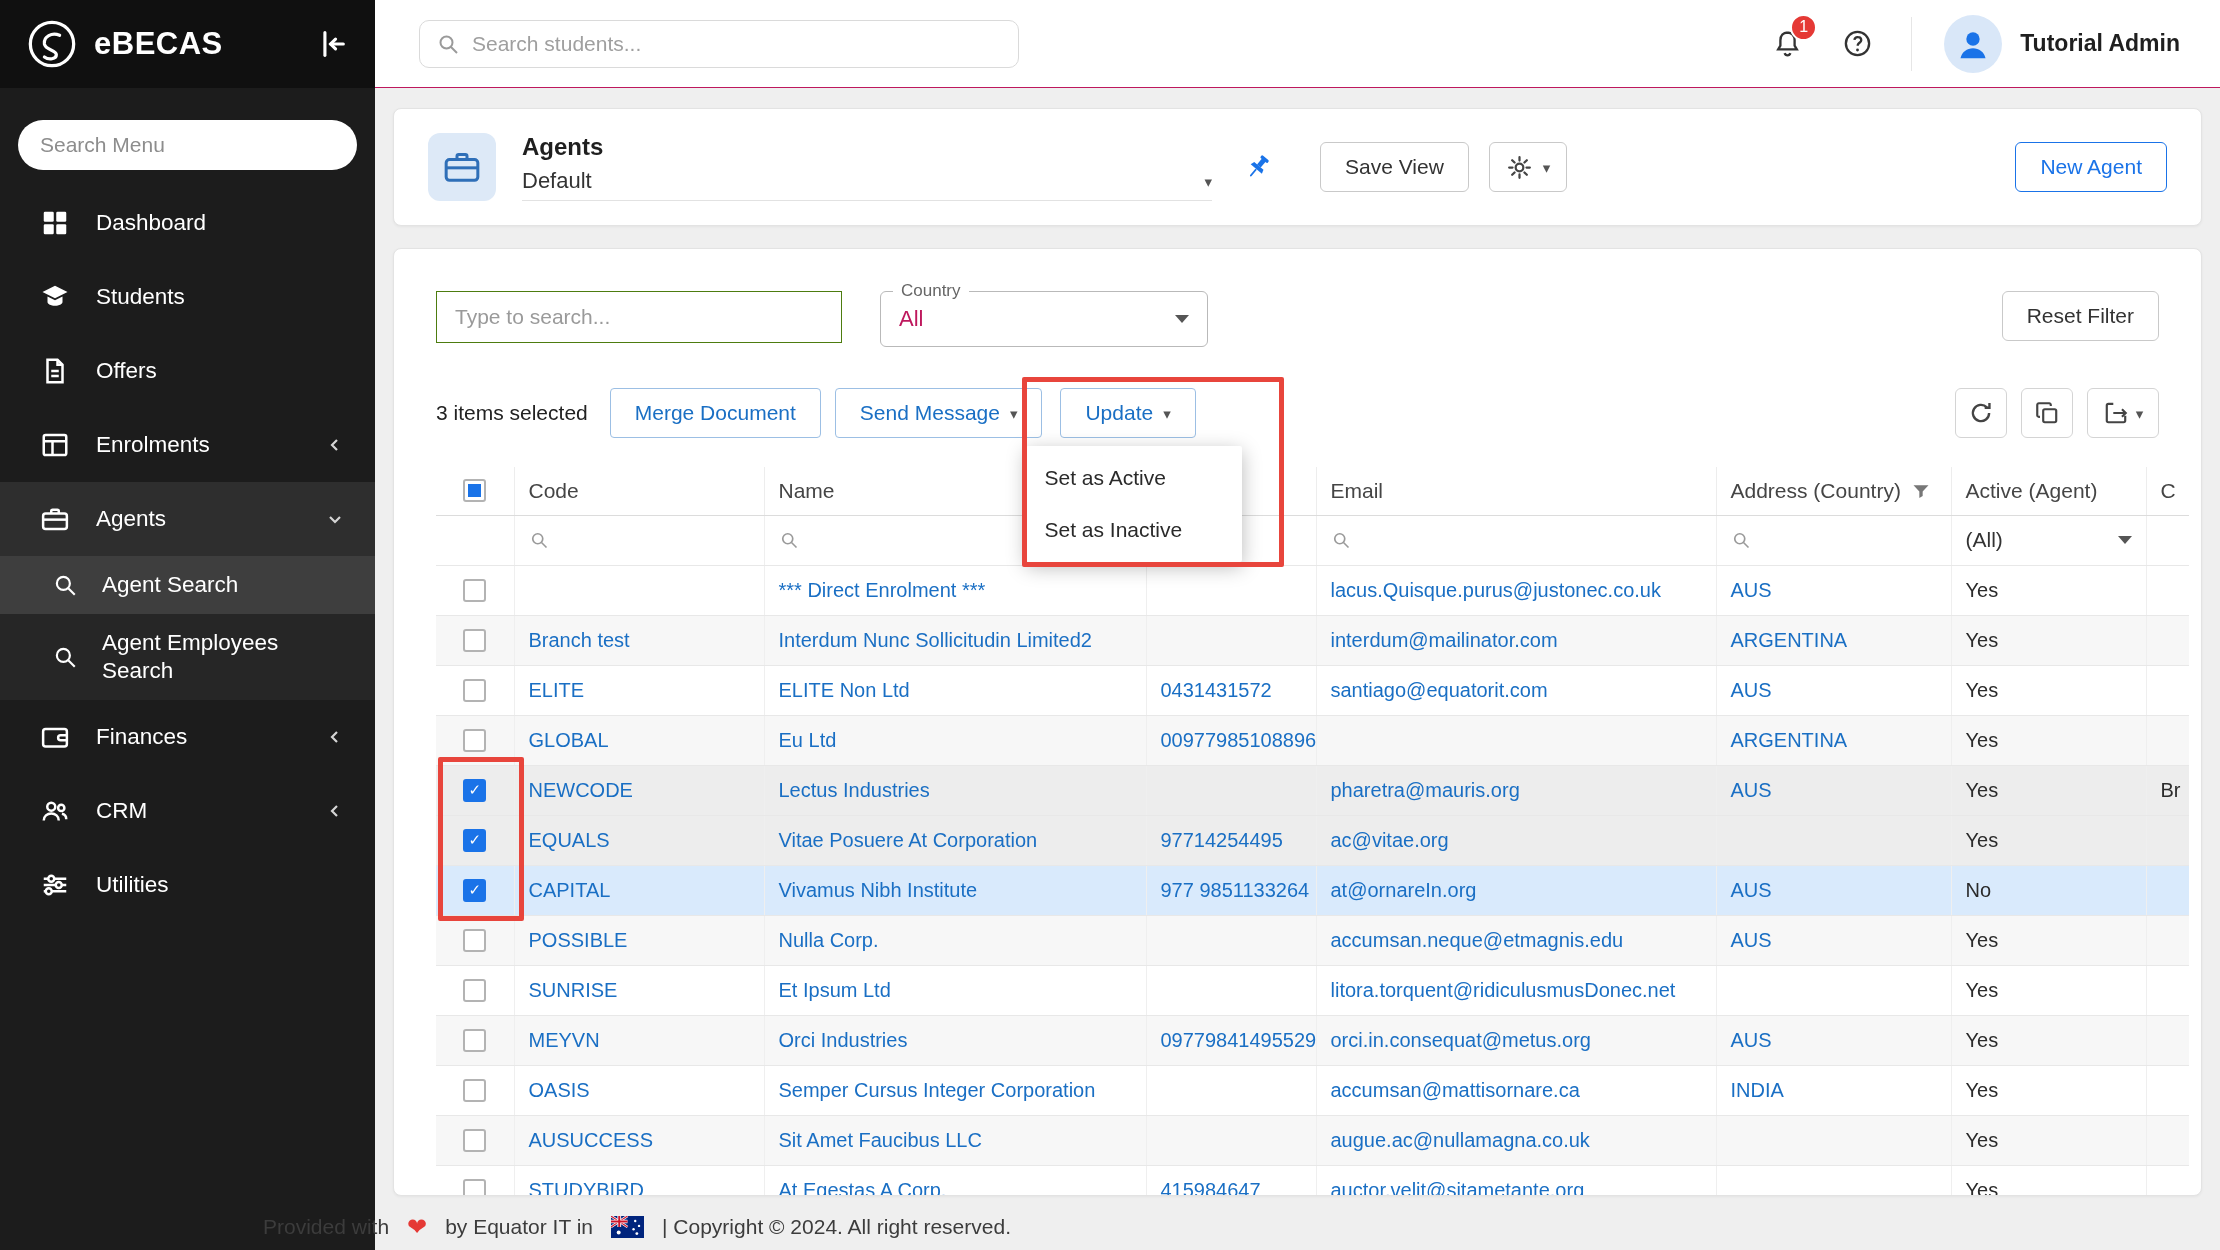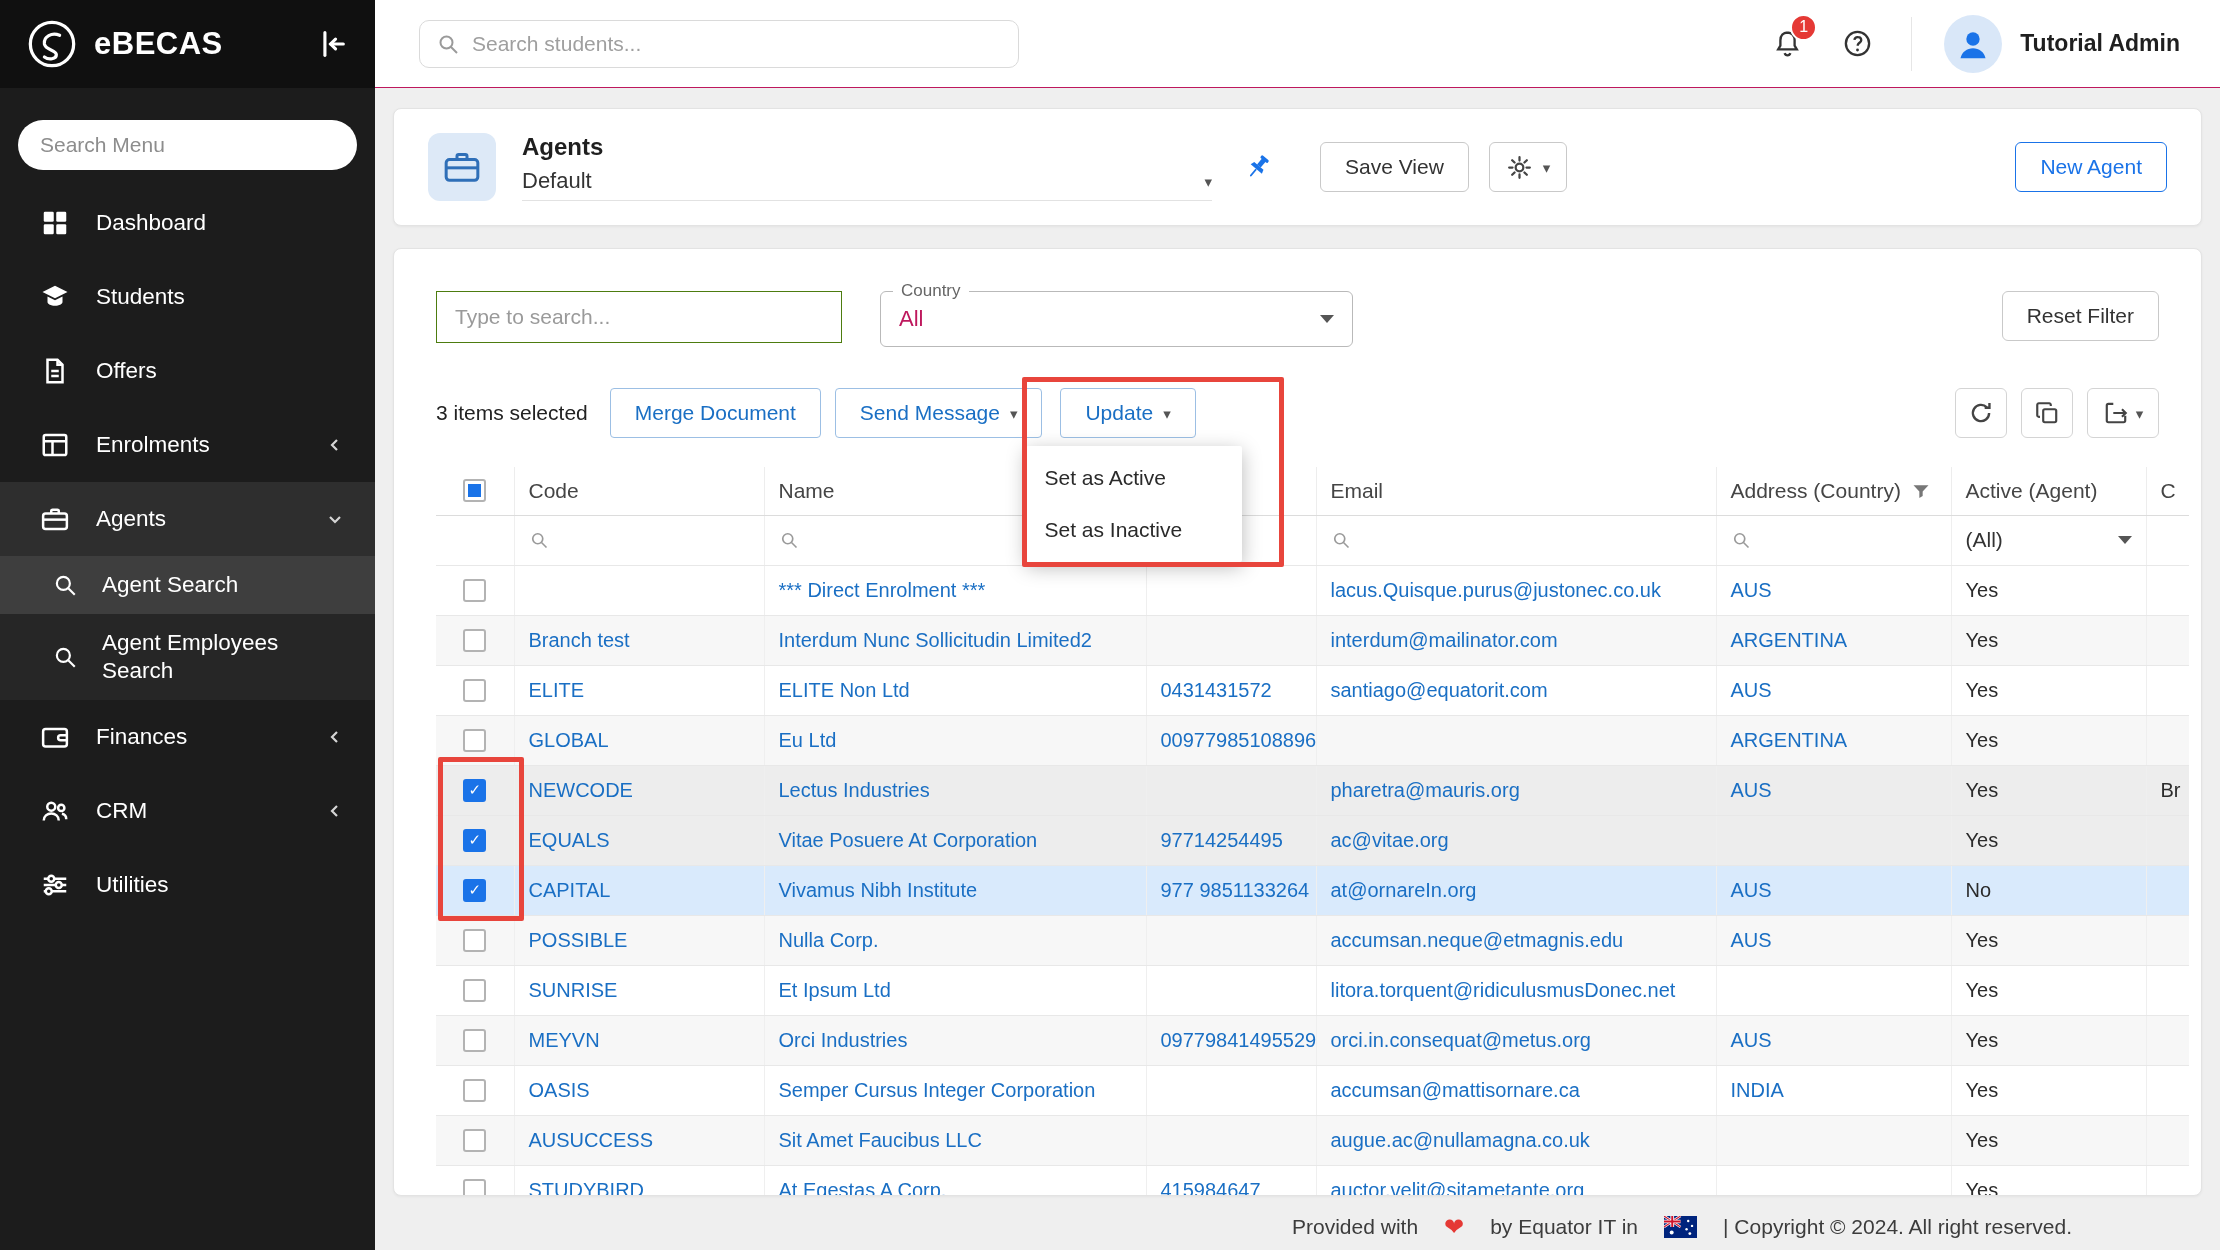--- a/index.html
+++ b/index.html
@@ -57,21 +57,21 @@
   .caret{font-size:15px;color:#555;line-height:1}
   .save-view{margin-left:46px}
   .gear-btn{margin-left:20px;padding:0 16px}
   .gear-btn svg{width:27px;height:27px;color:#444}
   .new-agent{margin-left:auto;border:1.5px solid #1a73e8;color:#1a73e8}
 
   .main-card{flex:none;height:948px;padding:42px 12px 0 42px;position:relative;overflow:hidden}
   .filter-row{display:flex;align-items:flex-start;height:58px;padding-right:30px}
   .fsearch{width:406px;height:52px;border:1px solid #4d7c0f;border-radius:0;padding:0 18px;font-size:21px;font-family:inherit;color:#444;outline:none}
   .fsearch::placeholder{color:#9a9a9a}
-  .country{margin-left:38px;position:relative;width:473px;height:56px;border:1px solid #b9b9b9;border-radius:6px;display:flex;align-items:center;justify-content:space-between;padding:0 18px;cursor:pointer;background:#fff}
+  .country{margin-left:38px;position:relative;width:328px;height:56px;border:1px solid #b9b9b9;border-radius:6px;display:flex;align-items:center;justify-content:space-between;padding:0 18px;cursor:pointer;background:#fff}
   .flabel{position:absolute;top:-11px;left:12px;background:#fff;padding:0 8px;font-size:17px;color:#666}
   .cval{font-size:22px;color:#be185d}
   .caret-sm{width:0;height:0;border-left:7px solid transparent;border-right:7px solid transparent;border-top:8px solid #555}
   .reset-btn{margin-left:auto}
 
   .actions-row{margin-top:38px;display:flex;align-items:center;height:52px;padding-right:30px}
   .sel-text{font-size:21px;color:#222;white-space:nowrap}
   .btn-blue{border:1px solid #9cbfe4;color:#1a6fc4;border-radius:4px}
   .merge{margin-left:22px}
   .send{margin-left:14px}
@@ -100,21 +100,21 @@
   .row-odd td{background:#f7f7f7}
   .row-selected td{background:#ededed}
   .row-focused td{background:#d9eafc}
   .cb{width:23px;height:23px;border:2px solid #b3b3b3;border-radius:3px;background:#fff;display:flex;align-items:center;justify-content:center;font-size:15px;color:#fff;cursor:pointer;margin:0 auto}
   .cb.checked{background:#1a73e8;border-color:#1a73e8}
   .cb.indet::after{content:"";width:13px;height:13px;background:#1a73e8}
   .cb-cell{padding:0}
   .red-cbs{left:2px;top:290px;width:86px;height:164px}
 
   
-  .footer{height:46px;margin-top:auto;display:flex;align-items:center;justify-content:flex-end;gap:26px;font-size:21px;color:#3c3c3c;transform:translateX(-130px)}
+  .footer{height:46px;margin-top:auto;display:flex;align-items:center;justify-content:flex-start;gap:18px;font-size:21px;color:#3c3c3c;transform:translateX(-130px)}
   .heart{color:#e53935;font-size:24px}
   .flag{width:33px;height:22px;flex:none}
 </style>
 </head>
 <body>
 
 <div class="app">
 
   <aside class="sidebar">
     <div class="logo-row">

